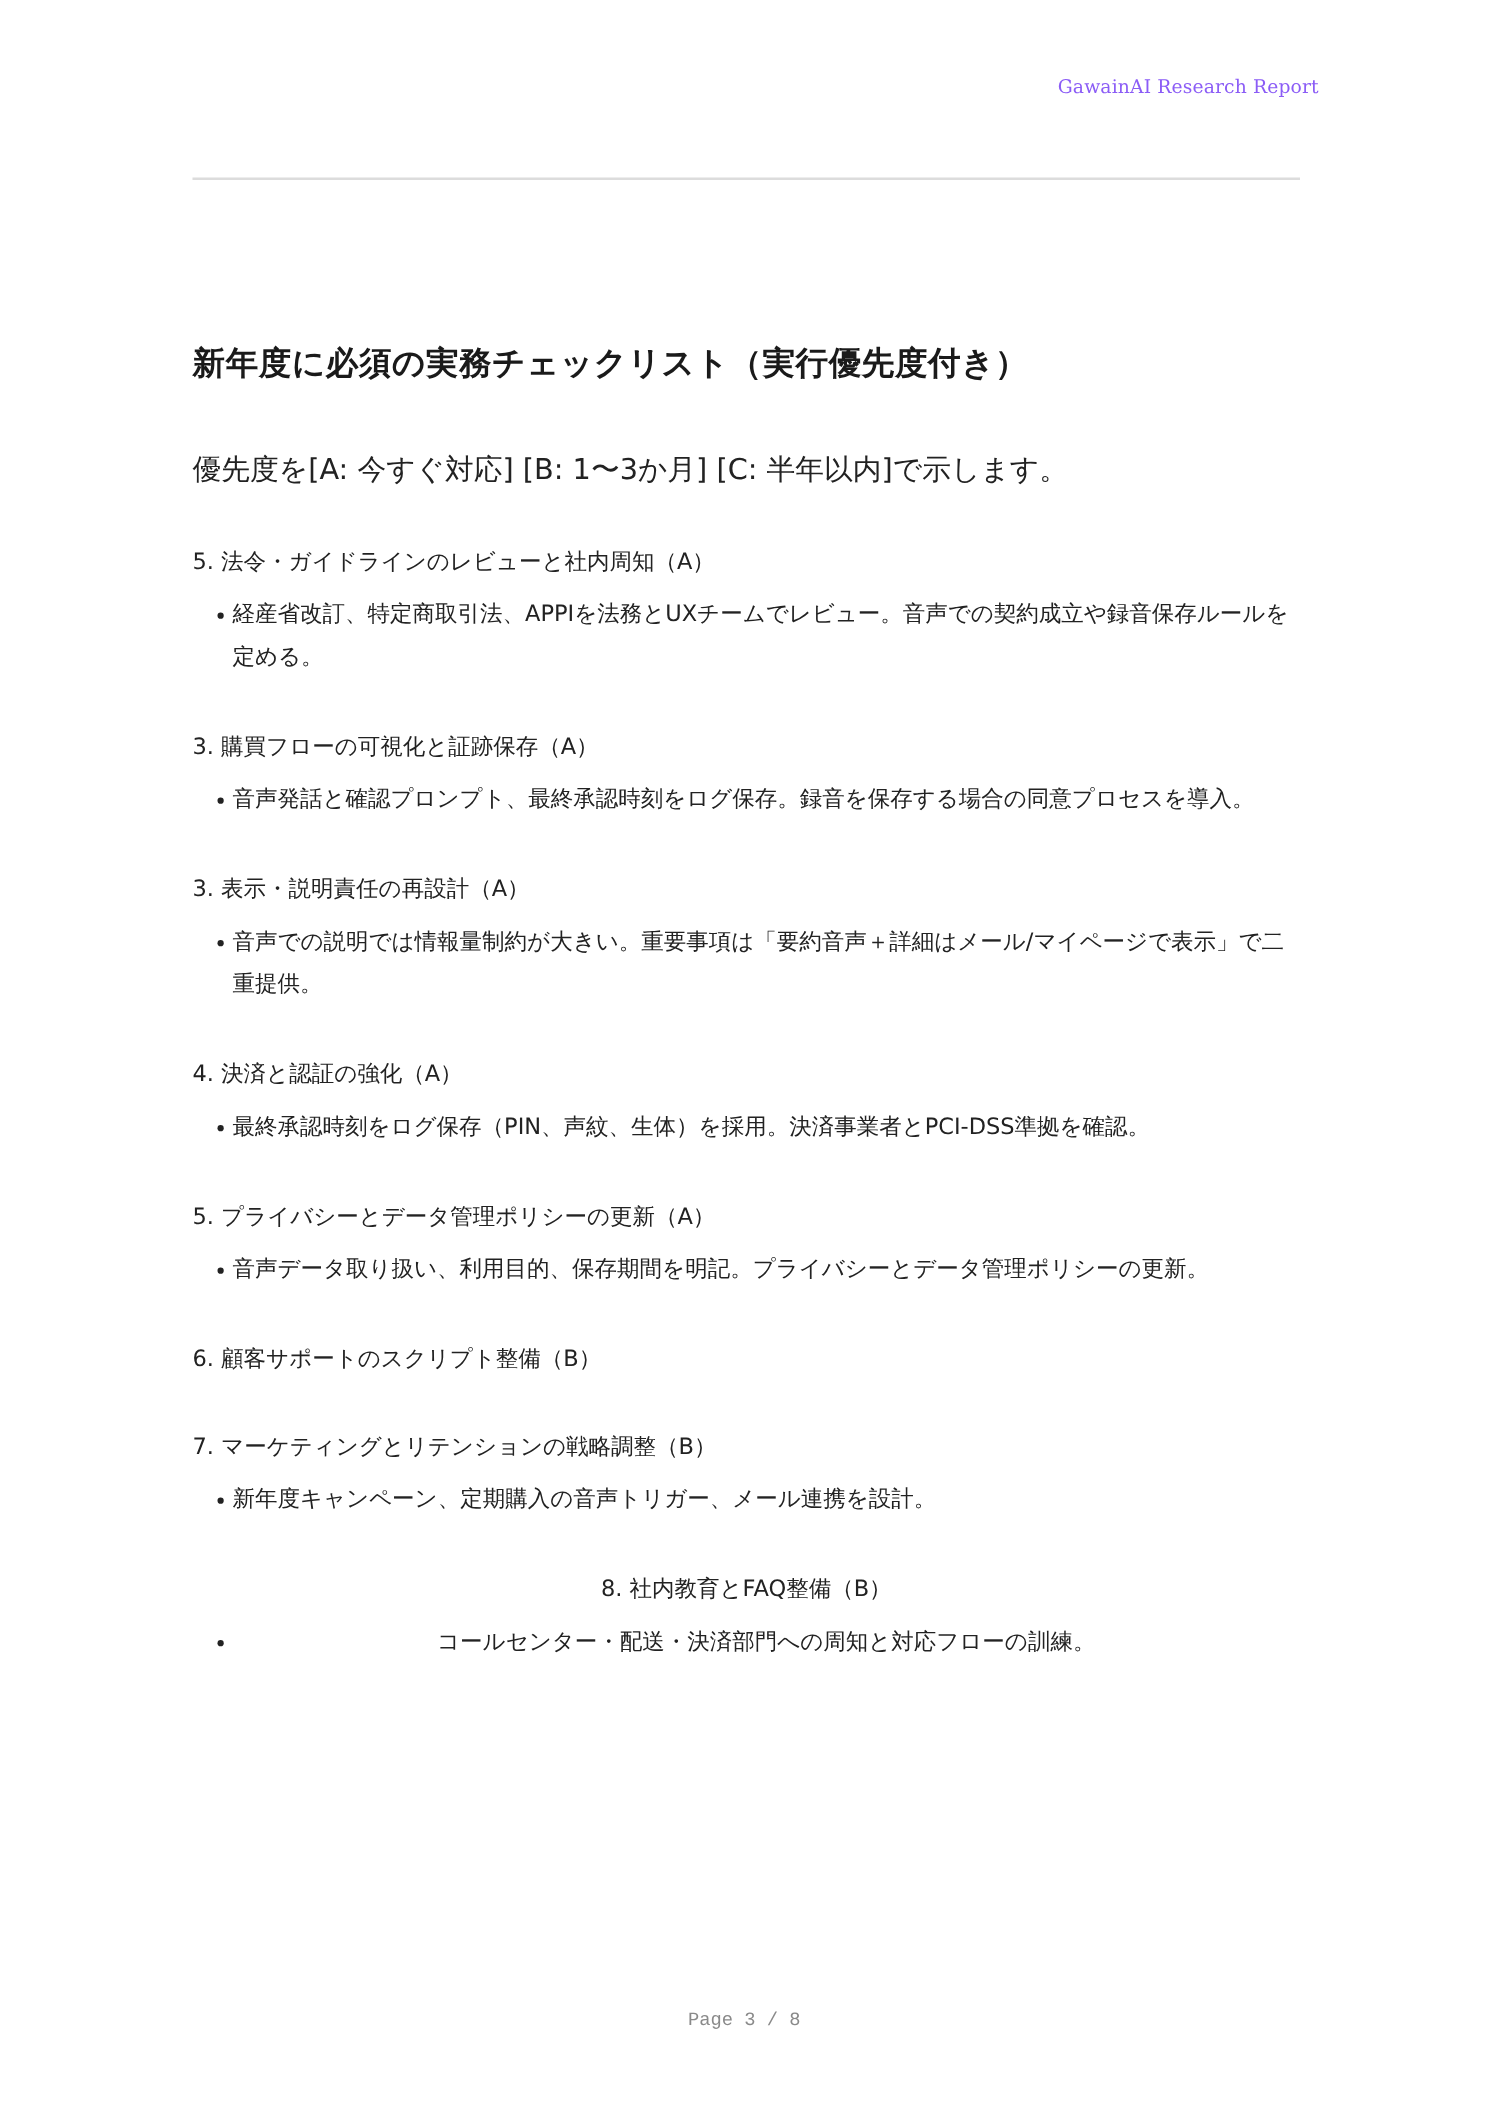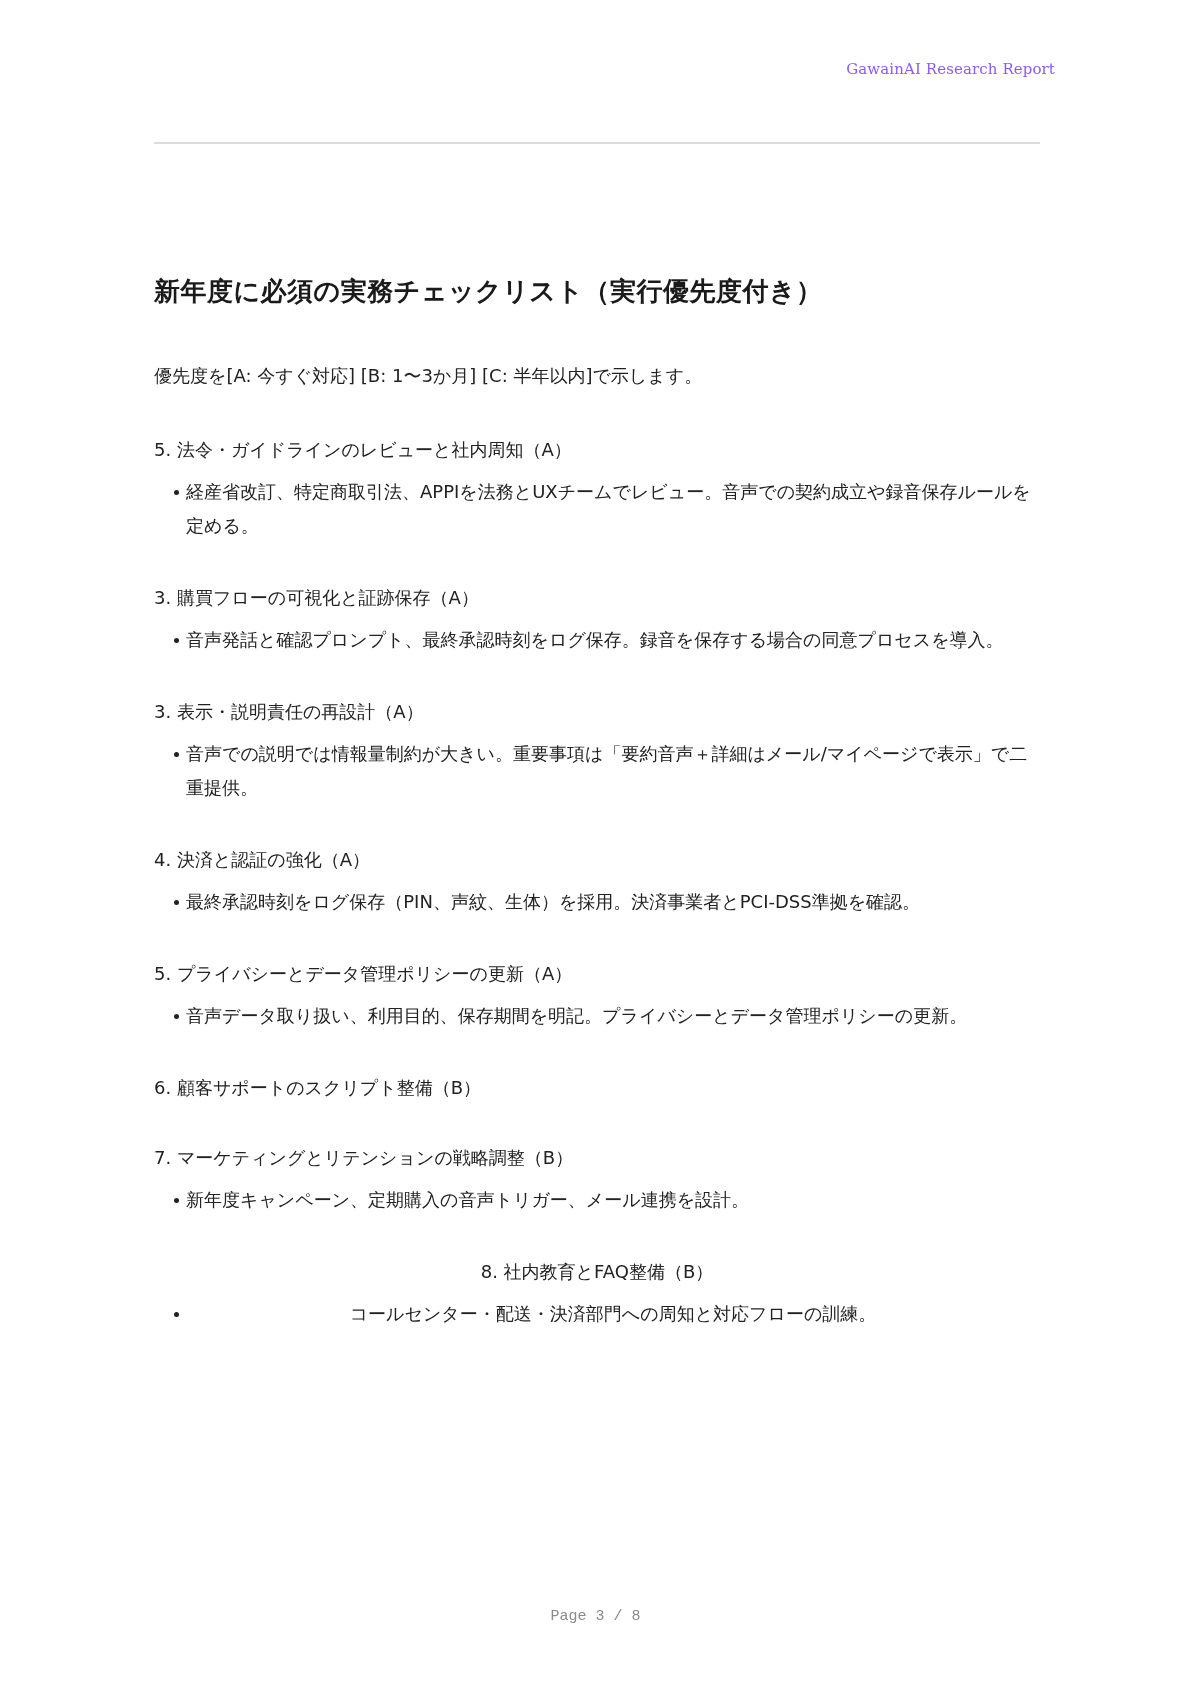--- a/index.html
+++ b/index.html
@@ -42,21 +42,21 @@
     .page-title {
       font-size: 26px;
       font-weight: bold;
       color: #1a1a1a;
       margin: 0;
       line-height: 40px;
       letter-spacing: 0.5px;
     }
     .intro {
       margin-top: 50px;
-      font-size: 18px;
+      font-size: 23px;
       line-height: 30px;
       color: #222;
     }
     .items {
       list-style: none;
       margin: 0;
       padding: 0;
     }
     .item-heading {
       font-size: 18px;

